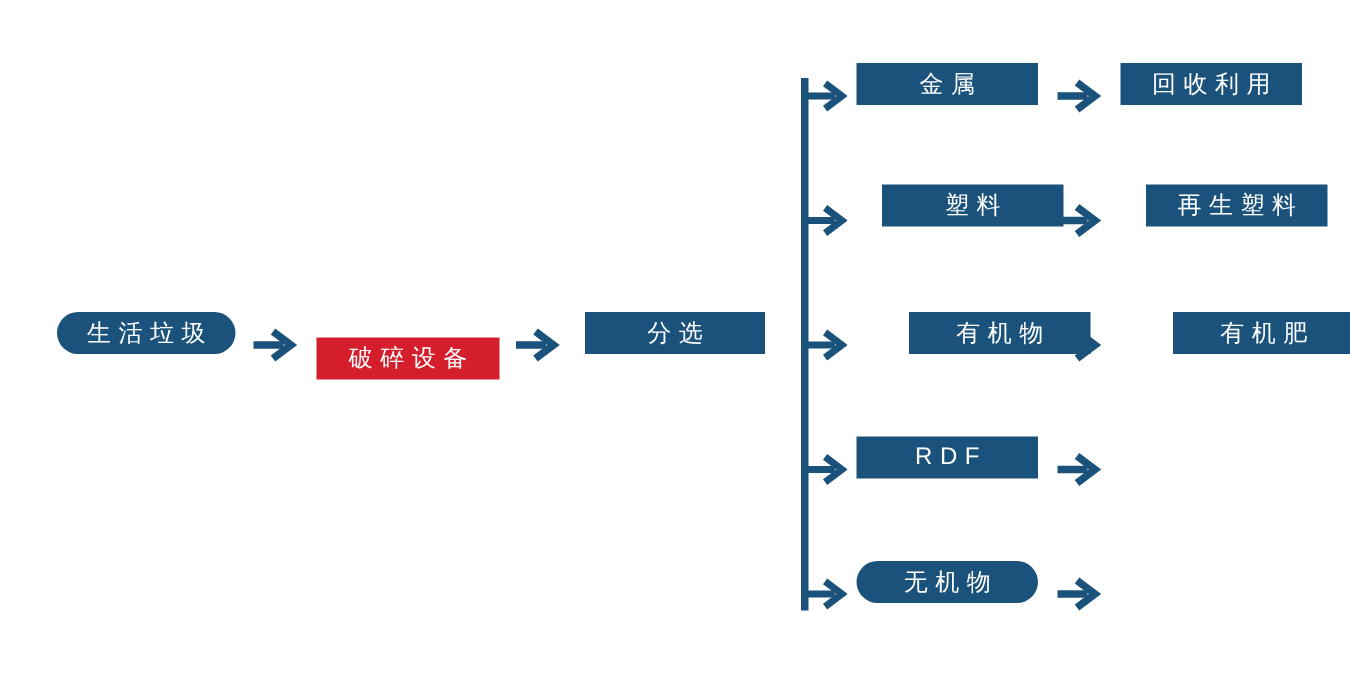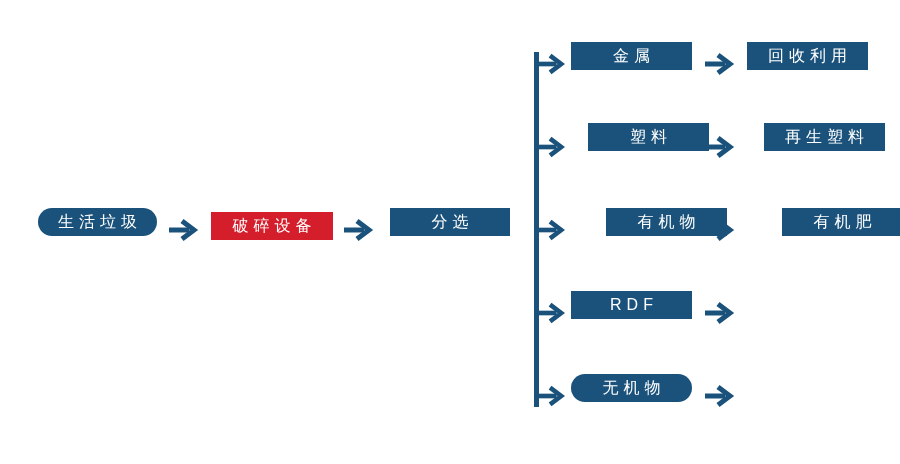--- a/index.html
+++ b/index.html
@@ -27,21 +27,21 @@
     justify-content: center;
     font-size: 16px;
     letter-spacing: 5px;
     text-indent: 5px; 
     white-space: nowrap;
   }
   .node.red { background: var(--red); }
 
   
   .box-waste    { left: 38px;  top: 208px; width: 119px; border-radius: 19px; }
-  .box-crusher  { left: 211px; top: 212px; width: 122px; }
+  .box-crusher  { left: 211px; top: 225px; width: 122px; }
   .box-sorting  { left: 390px; top: 208px; width: 120px; text-align: center; }
 
   
   .cat { left: 571px; width: 121px; }
   .res { left: 747px; width: 121px; }
   .row-0 { top: 42px; }
   .row-1 { top: 123px; margin-left: 17px; }
   .row-2 { top: 208px; margin-left: 35px; }
   .row-3 { top: 291px; }
   .row-4 { top: 374px; border-radius: 16px; }

